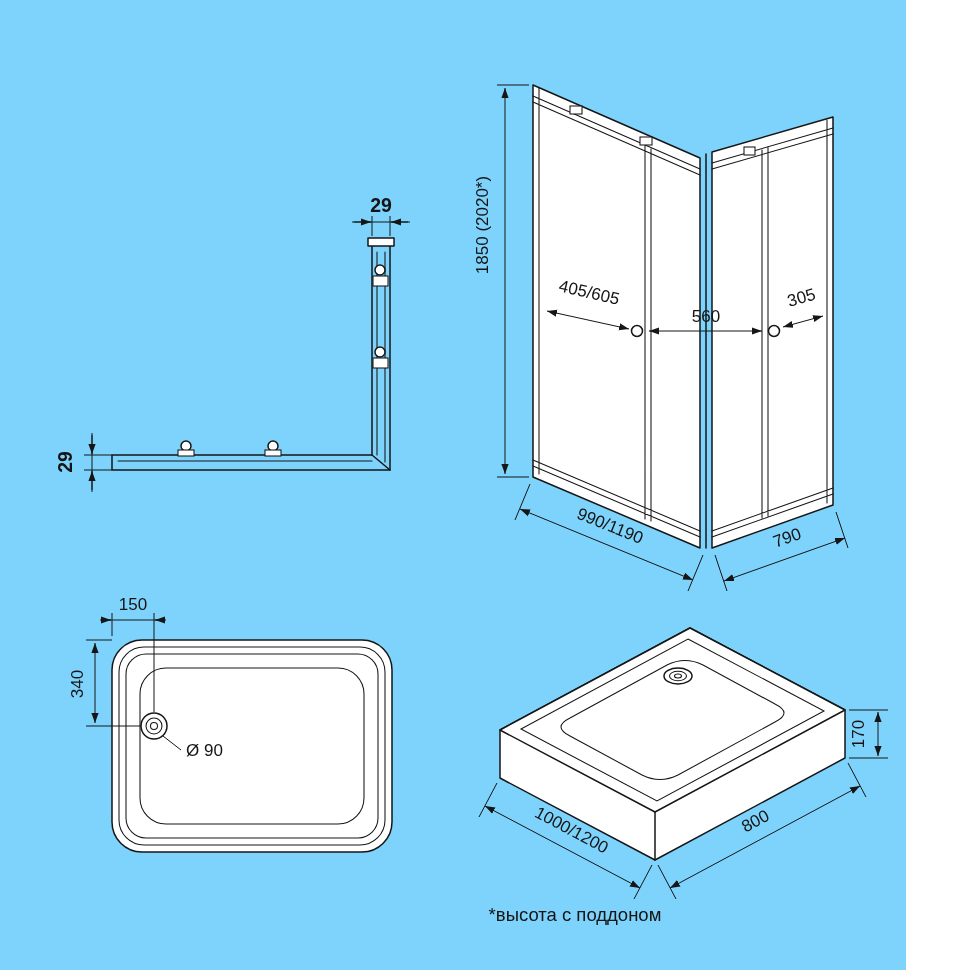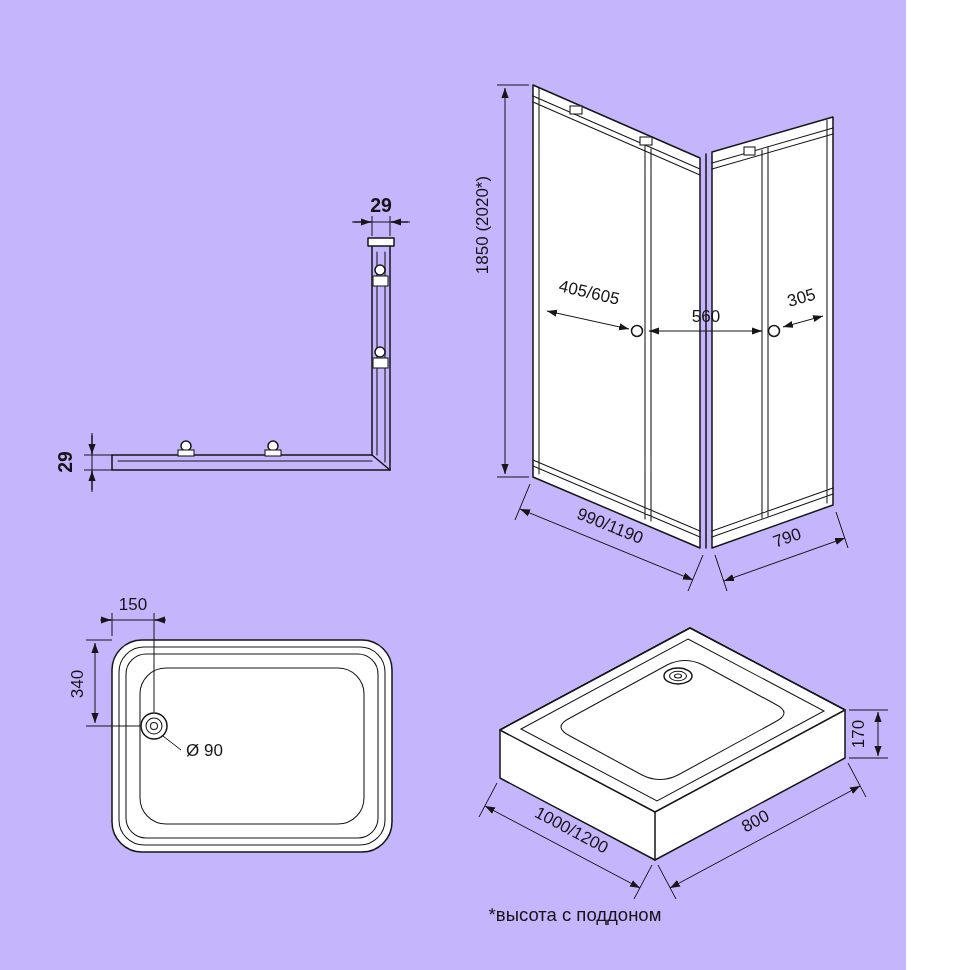--- a/index.html
+++ b/index.html
@@ -1,16 +1,16 @@
 <!DOCTYPE html>
 <html><head>
 <meta charset="utf-8">
 <style>
   html,body{margin:0;padding:0;background:#ffffff;}
-  .stage{width:906px;height:970px;background:#c4b5fd;position:relative;overflow:hidden;
+  .stage{width:906px;height:970px;background:#7dd3fc;position:relative;overflow:hidden;
          font-family:"Liberation Sans",sans-serif;}
   svg{display:block;}
   .ol{fill:none;stroke:#161616;stroke-width:1.5;stroke-linejoin:round;stroke-linecap:round;}
   .tn{fill:none;stroke:#161616;stroke-width:1.05;stroke-linecap:round;}
   .dim{fill:none;stroke:#161616;stroke-width:1;}
   .wf{fill:#ffffff;}
   text{font-family:"Liberation Sans",sans-serif;fill:#141414;}
   .dimtext{font-size:17px;}
   .lg{font-size:19.5px;font-weight:bold;}
   .note{font-size:18.5px;}

